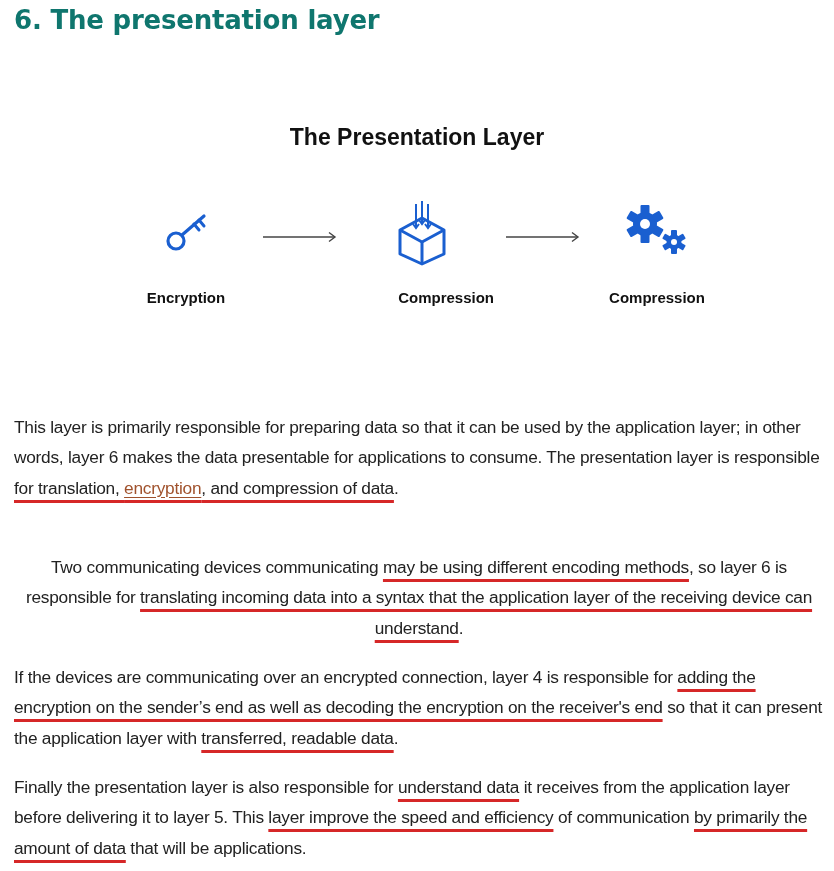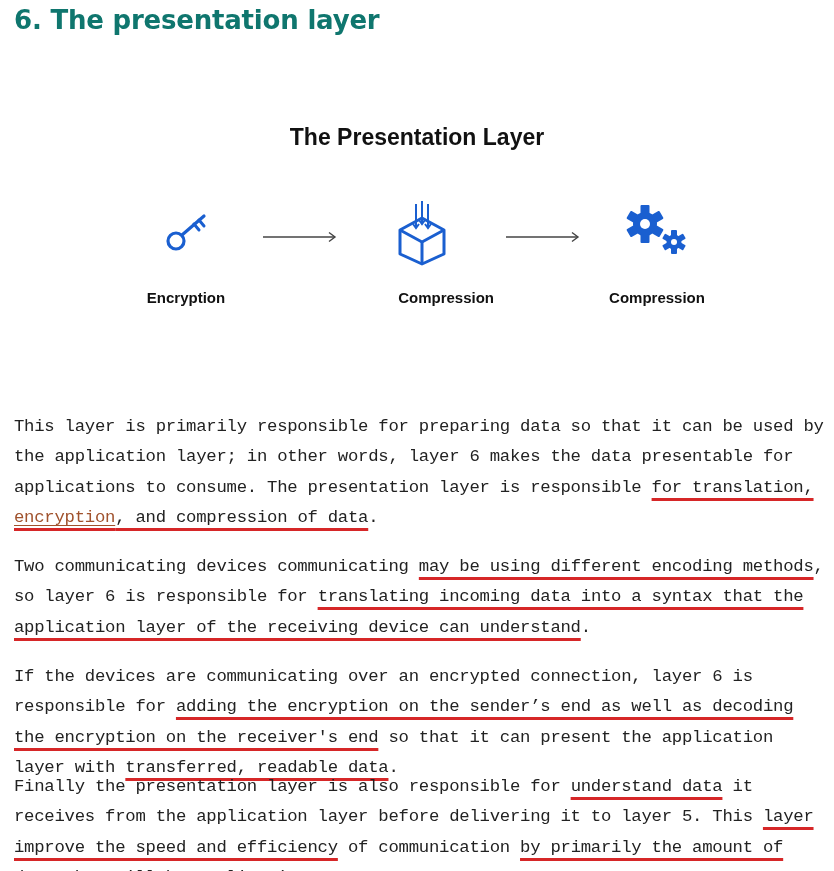--- a/index.html
+++ b/index.html
@@ -19,21 +19,21 @@
     }
     .fig-icon { position: absolute; }
     .fig-label {
       position: absolute; top: 189px; width: 160px; text-align: center;
       font-family: "Liberation Sans", sans-serif; font-weight: bold; font-size: 15px; color: #111;
     }
     .fig-arrow { position: absolute; top: 130px; }
 
     .para {
       position: absolute; left: 14px; width: 810px; margin: 0;
-      font-family: Liberation Mono, monospace; font-size: 17.3px; line-height: 30.4px;
+      font-family: Liberation Sans, sans-serif; font-size: 17.3px; line-height: 30.4px;
       color: #222222; letter-spacing: -0.25px;
     }
     .hl {
       text-decoration: underline; text-decoration-color: #d62728;
       text-decoration-thickness: 2.5px; text-underline-offset: 6px;
     }
     .link { color: #a0522d; text-decoration: underline; text-decoration-color: #a0522d;
       text-decoration-thickness: 1px; text-underline-offset: 3px; }
   </style>
 </head>
@@ -102,23 +102,23 @@
 
   <div class="fig-label" style="left:106px;">Encryption</div>
   <div class="fig-label" style="left:334px;text-align:right;">Compression</div>
   <div class="fig-label" style="left:577px;">Compression</div>
 </div>
 
 <p class="para" style="top:412px;">
   <span>This layer is primarily responsible for preparing data so that it can be used by the application layer; in other words, layer 6 makes the data presentable for applications to consume. The presentation layer is responsible </span><span class="hl"><span>for translation, </span><a class="link" href="#">encryption</a><span>, and compression of data</span></span><span>.</span>
 </p>
 
-<p class="para" style="top:552px;">
+<p class="para" style="top:552px;text-align:center;">
   <span>Two communicating devices communicating </span><span class="hl">may be using different encoding methods</span><span>, so layer 6 is responsible for </span><span class="hl">translating incoming data into a syntax that the application layer of the receiving device can understand</span><span>.</span>
 </p>
 
 <p class="para" style="top:662px;">
-  <span>If the devices are communicating over an encrypted connection, layer 6 is responsible for </span><span class="hl">adding the encryption on the sender’s end as well as decoding the encryption on the receiver's end</span><span> so that it can present the application layer with </span><span class="hl">transferred, readable data</span><span>.</span>
+  <span>If the devices are communicating over an encrypted connection, layer 4 is responsible for </span><span class="hl">adding the encryption on the sender’s end as well as decoding the encryption on the receiver's end</span><span> so that it can present the application layer with </span><span class="hl">transferred, readable data</span><span>.</span>
 </p>
 
 <p class="para" style="top:772px;">
   <span>Finally the presentation layer is also responsible for </span><span class="hl">understand data</span><span> it receives from the application layer before delivering it to layer 5. This </span><span class="hl">layer improve the speed and efficiency</span><span> of communication </span><span class="hl">by primarily the amount of data</span><span> that will be applications.</span>
 </p>
 
 </body></html>

